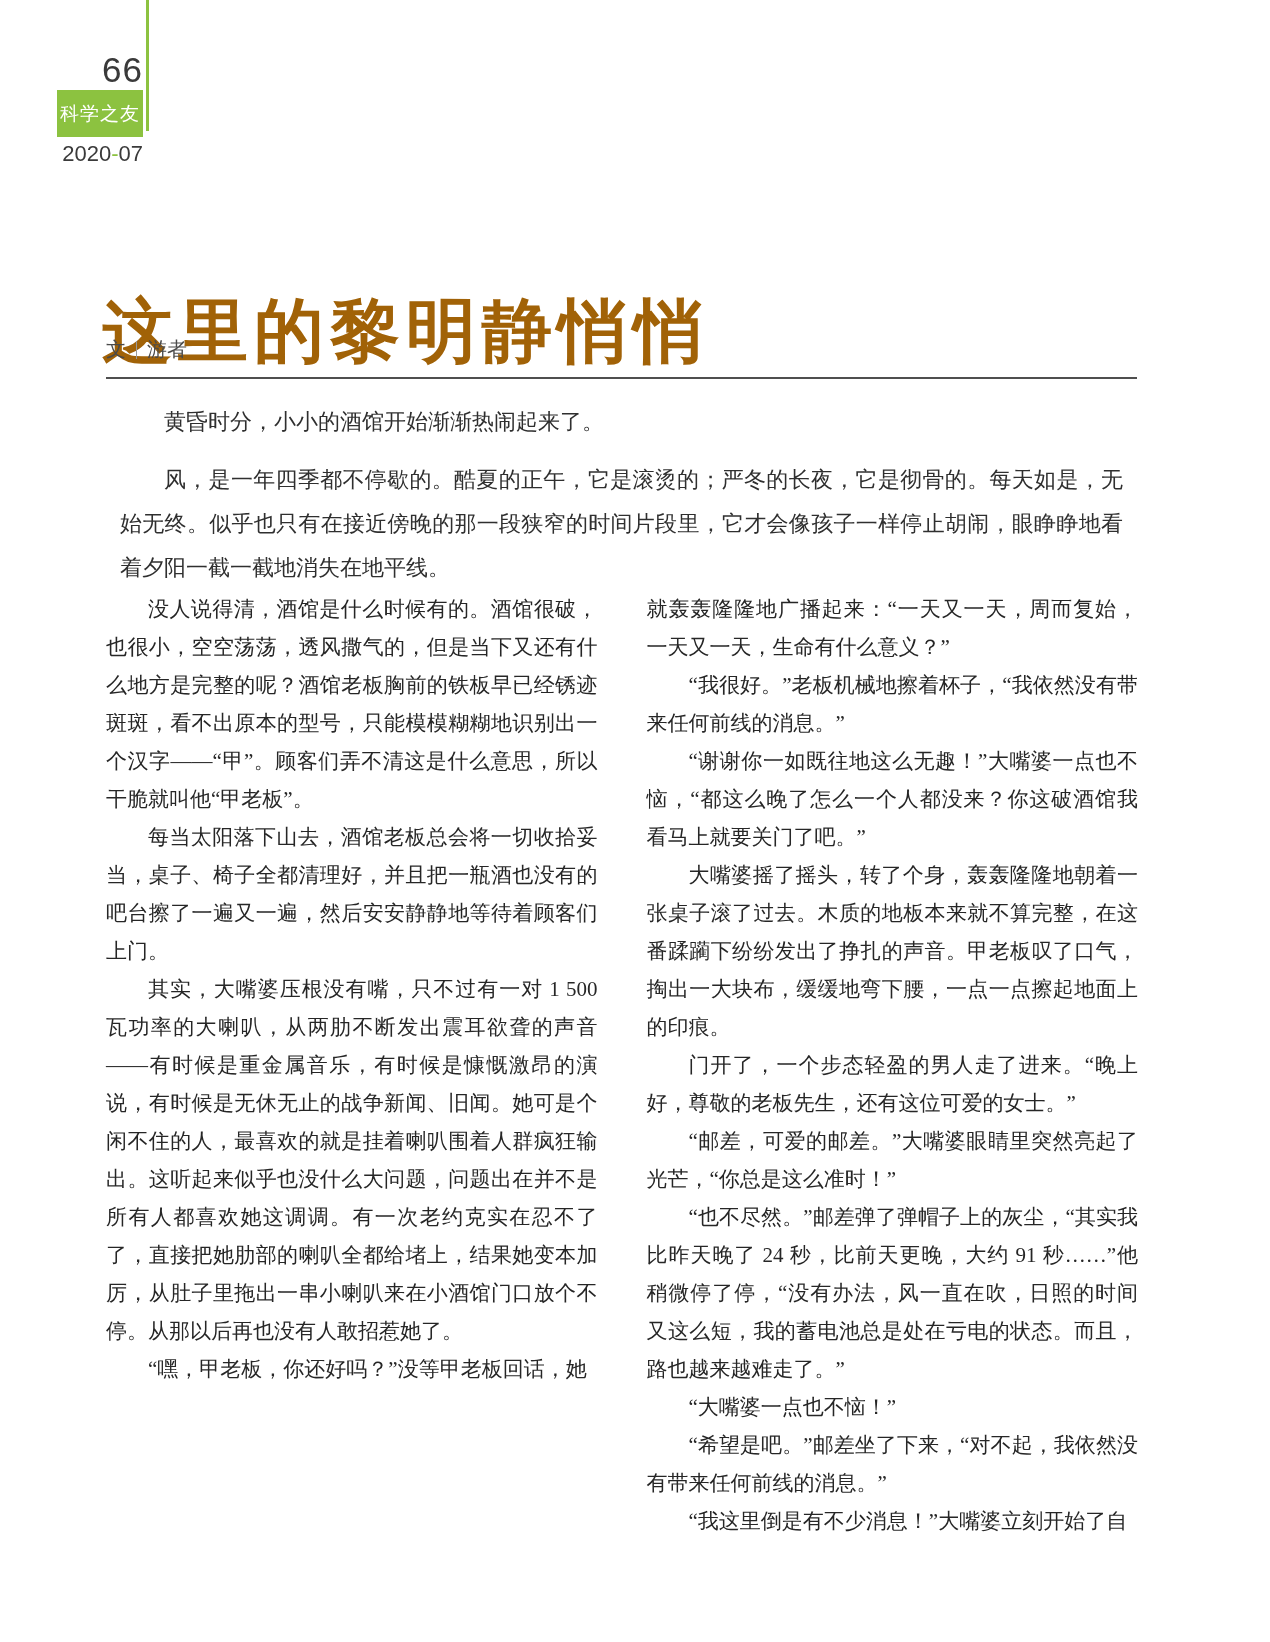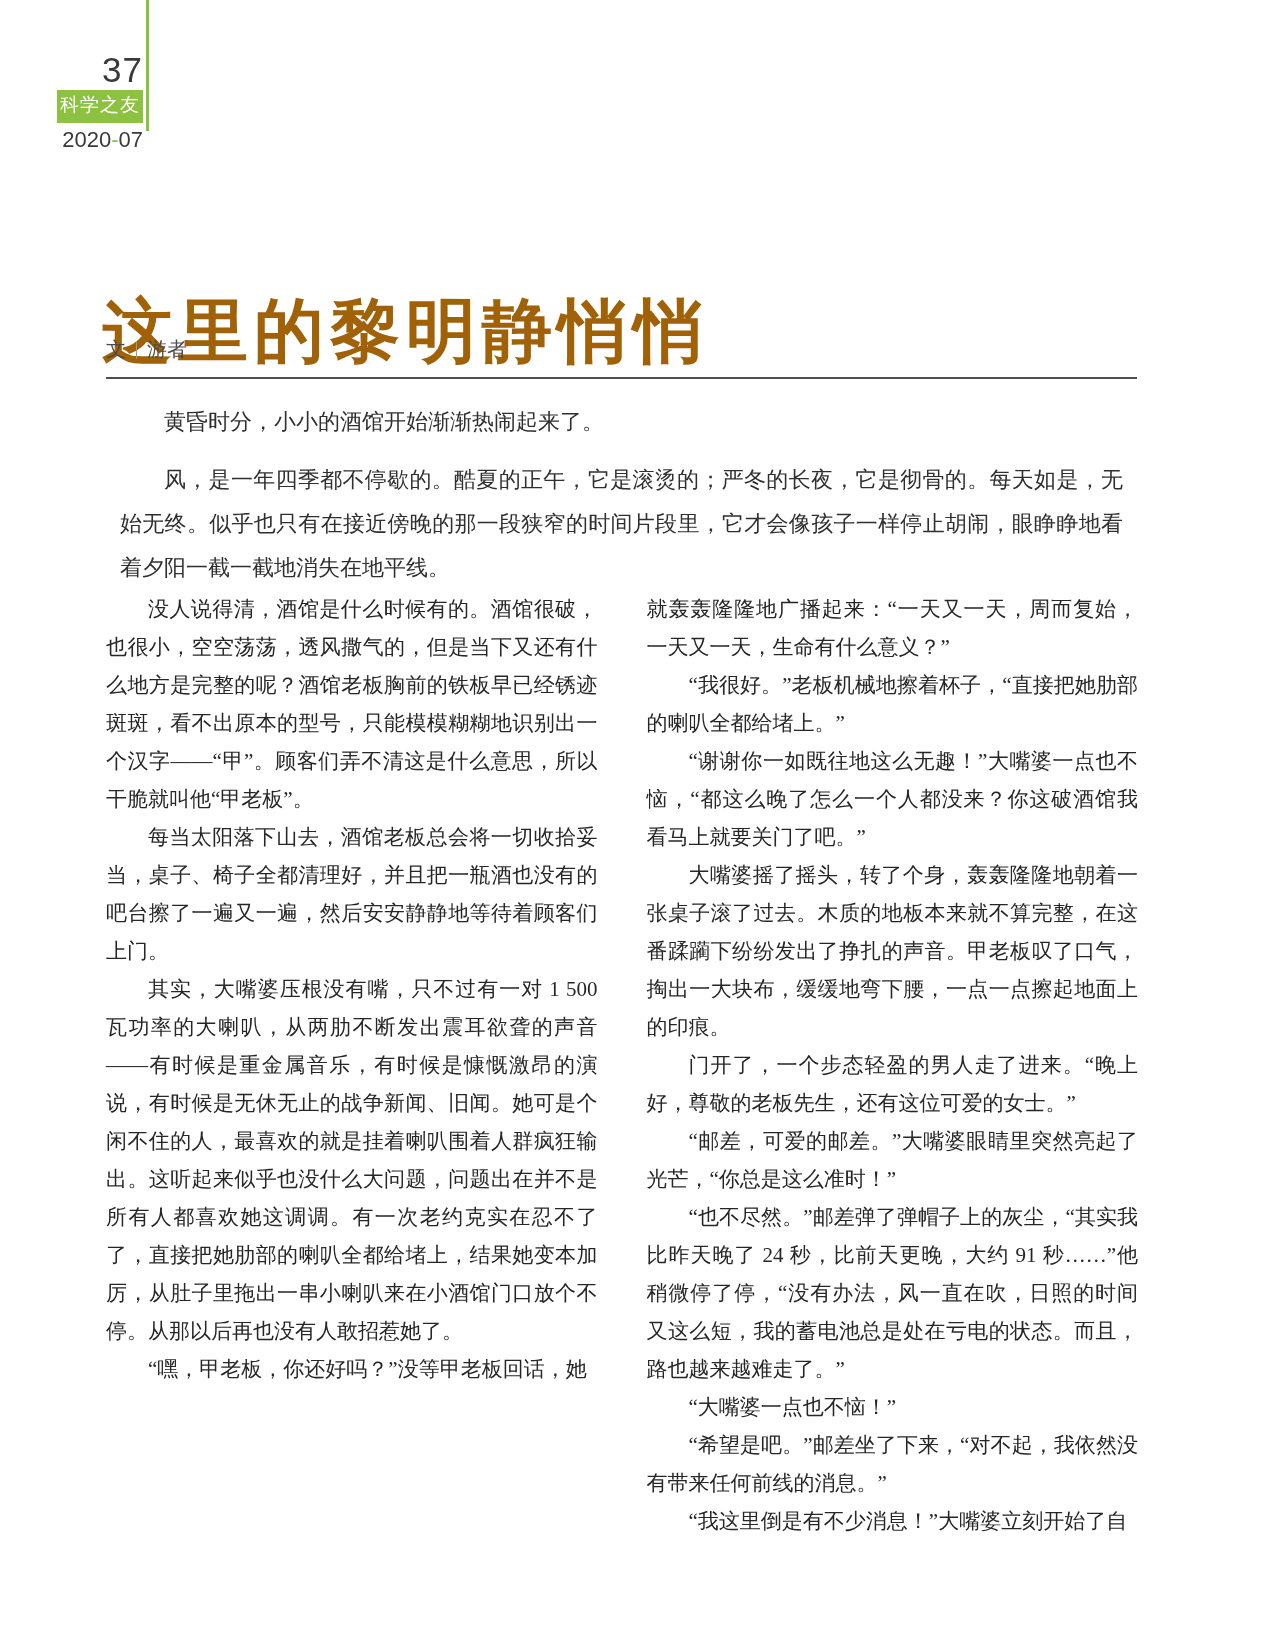--- a/index.html
+++ b/index.html
@@ -28,23 +28,22 @@
     color: #3a3a3a;
     letter-spacing: 1px;
   }
   .masthead .badge {
     display: inline-block;
     margin-top: 2px;
     background: #8cc240;
     color: #ffffff;
     font-size: 19px;
     line-height: 25px;
-    padding: 4px 3px;
+    padding: 11px 3px;
     letter-spacing: 1px;
-    font-family: Liberation Mono, monospace;
   }
   .masthead .issue {
     margin-top: 4px;
     font-size: 22px;
     line-height: 26px;
     color: #3a3a3a;
   }
   .issue .sep { color: #8cc240; }
   .vrule {
     position: absolute;
@@ -122,21 +121,21 @@
   }
   .col p { margin: 0; text-indent: 2em; }
   .col p.noindent { text-indent: 0; }
 </style>
 </head>
 <body>
 
 <div class="page">
 
   <div class="masthead">
-    <div class="pageno">37</div>
+    <div class="pageno">66</div>
     <div><span class="badge">科学之友</span></div>
     <div class="issue"><span>2020</span><span class="sep">-</span><span>07</span></div>
   </div>
   <div class="vrule"></div>
 
   <h1 class="title">这里的黎明静悄悄</h1>
   <div class="byline">
     <span>文</span><span class="bar"></span><span>游者</span>
   </div>
   <div class="rule"></div>
@@ -148,21 +147,21 @@
 
   <div class="columns">
     <div class="col">
         <p>没人说得清，酒馆是什么时候有的。酒馆很破，也很小，空空荡荡，透风撒气的，但是当下又还有什么地方是完整的呢？酒馆老板胸前的铁板早已经锈迹斑斑，看不出原本的型号，只能模模糊糊地识别出一个汉字——“甲”。顾客们弄不清这是什么意思，所以干脆就叫他“甲老板”。</p>
         <p>每当太阳落下山去，酒馆老板总会将一切收拾妥当，桌子、椅子全都清理好，并且把一瓶酒也没有的吧台擦了一遍又一遍，然后安安静静地等待着顾客们上门。</p>
         <p>其实，大嘴婆压根没有嘴，只不过有一对 1 500 瓦功率的大喇叭，从两肋不断发出震耳欲聋的声音——有时候是重金属音乐，有时候是慷慨激昂的演说，有时候是无休无止的战争新闻、旧闻。她可是个闲不住的人，最喜欢的就是挂着喇叭围着人群疯狂输出。这听起来似乎也没什么大问题，问题出在并不是所有人都喜欢她这调调。有一次老约克实在忍不了了，直接把她肋部的喇叭全都给堵上，结果她变本加厉，从肚子里拖出一串小喇叭来在小酒馆门口放个不停。从那以后再也没有人敢招惹她了。</p>
         <p>“嘿，甲老板，你还好吗？”没等甲老板回话，她</p>
       </div>
     <div class="col">
         <p class="noindent">就轰轰隆隆地广播起来：“一天又一天，周而复始，一天又一天，生命有什么意义？”</p>
-        <p>“我很好。”老板机械地擦着杯子，“直接把她肋部的喇叭全都给堵上。”</p>
+        <p>“我很好。”老板机械地擦着杯子，“我依然没有带来任何前线的消息。”</p>
         <p>“谢谢你一如既往地这么无趣！”大嘴婆一点也不恼，“都这么晚了怎么一个人都没来？你这破酒馆我看马上就要关门了吧。”</p>
         <p>大嘴婆摇了摇头，转了个身，轰轰隆隆地朝着一张桌子滚了过去。木质的地板本来就不算完整，在这番蹂躏下纷纷发出了挣扎的声音。甲老板叹了口气，掏出一大块布，缓缓地弯下腰，一点一点擦起地面上的印痕。</p>
         <p>门开了，一个步态轻盈的男人走了进来。“晚上好，尊敬的老板先生，还有这位可爱的女士。”</p>
         <p>“邮差，可爱的邮差。”大嘴婆眼睛里突然亮起了光芒，“你总是这么准时！”</p>
         <p>“也不尽然。”邮差弹了弹帽子上的灰尘，“其实我比昨天晚了 24 秒，比前天更晚，大约 91 秒……”他稍微停了停，“没有办法，风一直在吹，日照的时间又这么短，我的蓄电池总是处在亏电的状态。而且，路也越来越难走了。”</p>
         <p>“大嘴婆一点也不恼！”</p>
         <p>“希望是吧。”邮差坐了下来，“对不起，我依然没有带来任何前线的消息。”</p>
         <p>“我这里倒是有不少消息！”大嘴婆立刻开始了自</p>
       </div>
   </div>

